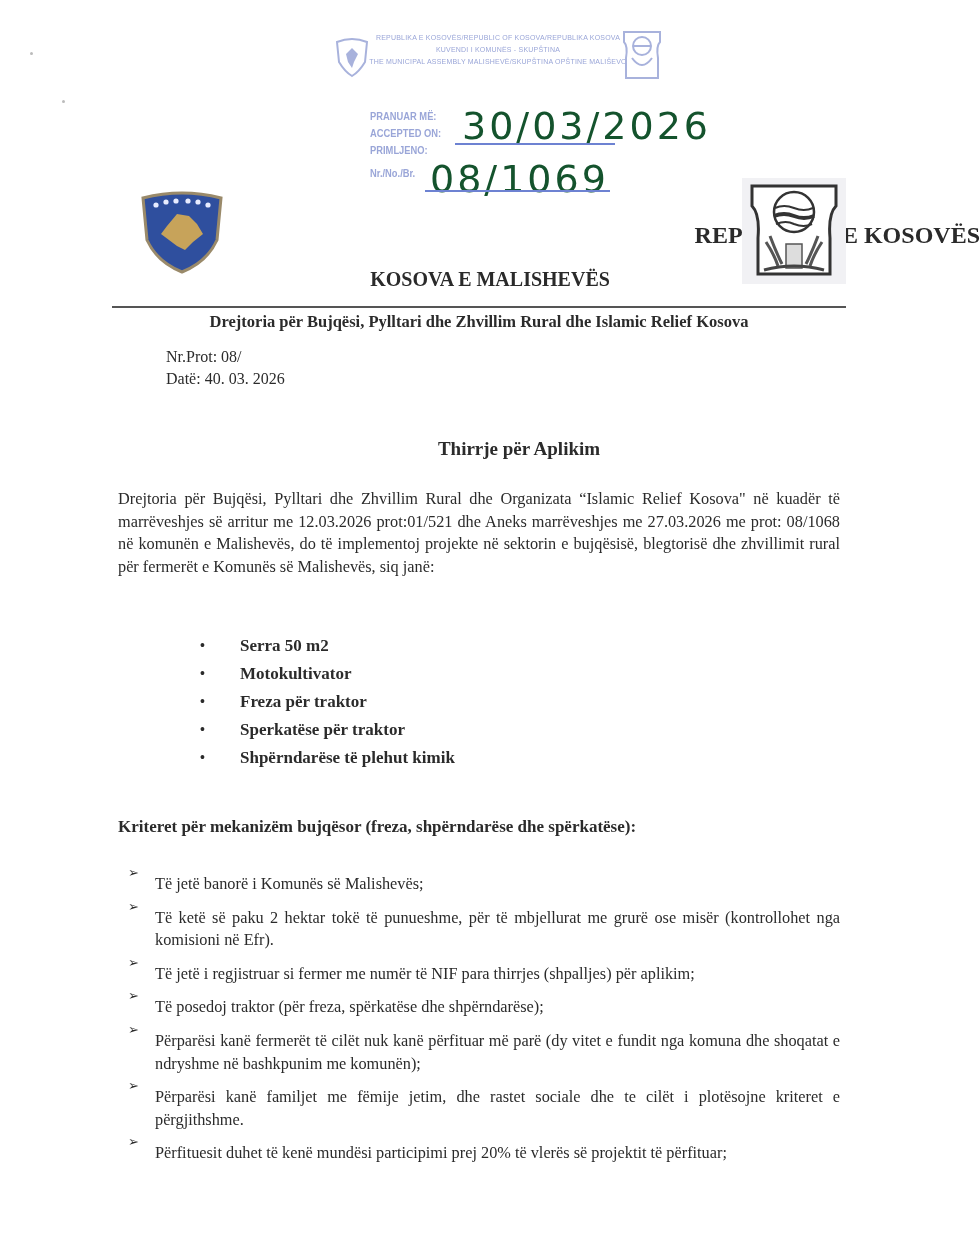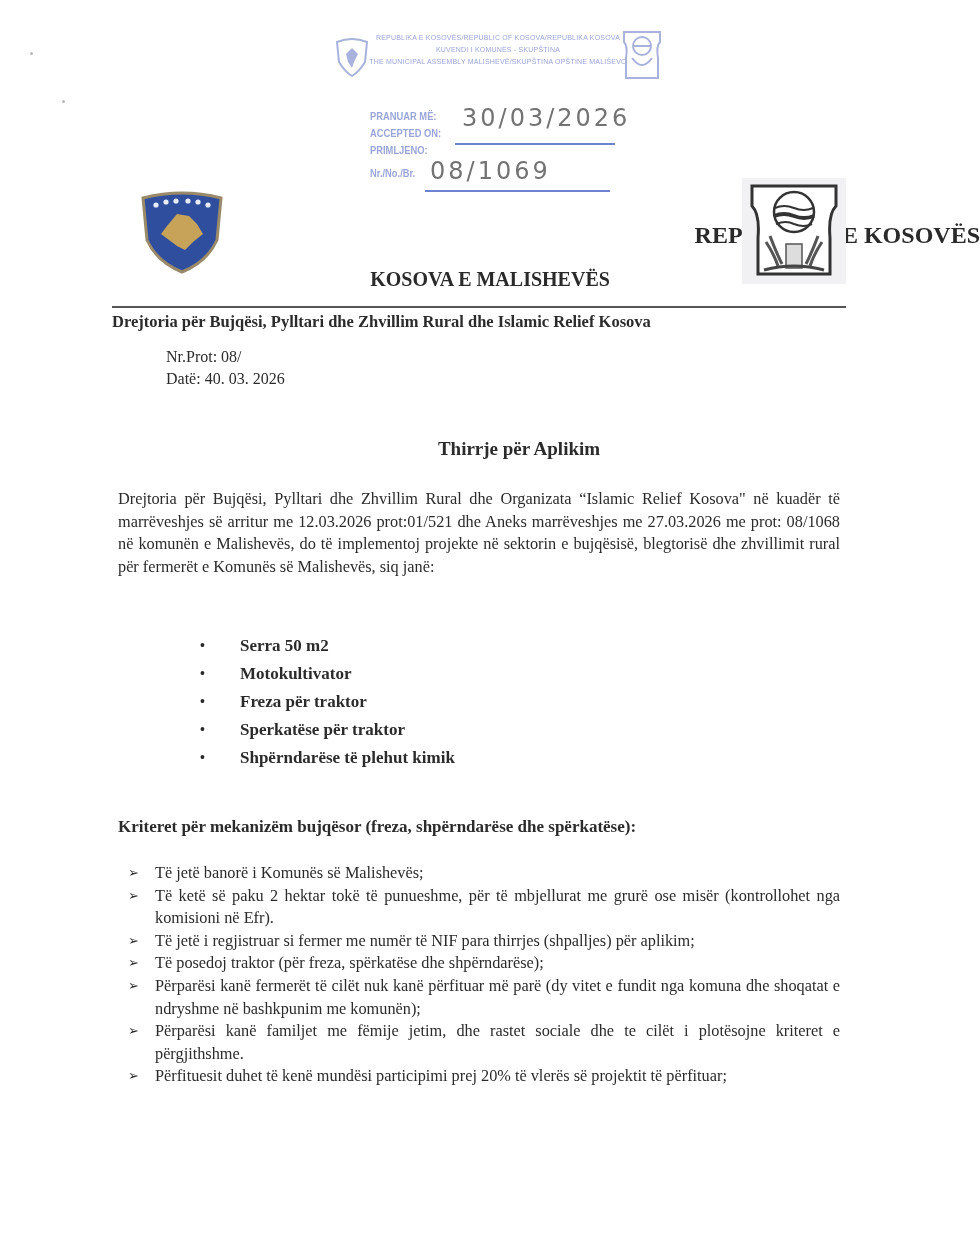--- a/index.html
+++ b/index.html
@@ -10,51 +10,51 @@
   .abs { position: absolute; }
   .stamp-text { left: 368px; top: 32px; width: 260px; text-align: center;
     font-family: "Liberation Sans", sans-serif; font-size: 7px; line-height: 12px;
     color: #9aa6d8; letter-spacing: 0.2px; white-space: nowrap; }
   .stamp-logo-left { left: 334px; top: 36px; width: 36px; height: 42px; }
   .stamp-logo-right { left: 620px; top: 28px; width: 44px; height: 56px; }
 
   .recv-labels { left: 370px; top: 108px; font-family: "Liberation Sans", sans-serif;
     font-size: 11px; color: #9aa6d8; line-height: 16px; font-weight: bold; transform: scaleX(0.85); transform-origin: left; }
   .recv-labels div { height: 17px; }
-  .hw { font-family: "DejaVu Sans", sans-serif; color: #737373; font-size: 24px; letter-spacing: 3px; }
+  .hw { font-family: "DejaVu Sans", sans-serif; color: #14532d; font-size: 38px; letter-spacing: 3px; }
   .hw-date { left: 462px; top: 104px; }
   .hw-num { left: 430px; top: 157px; }
   .uline { height: 2px; background: #6d82d2; }
   .u1 { left: 455px; top: 143px; width: 160px; }
   .u2 { left: 425px; top: 190px; width: 185px; }
 
   
   .kosovo-emblem { left: 137px; top: 190px; width: 90px; height: 84px; }
   .mal-emblem { left: 742px; top: 178px; width: 104px; height: 106px; }
 
   .title-republic { left: 0; width: 980px; top: 222px; text-align: right; font-weight: bold; font-size: 24px; color: #2a2a2a; }
   .title-commune { left: 0; width: 980px; top: 268px; text-align: center; font-weight: bold; font-size: 20px; color: #2a2a2a; }
   .rule { left: 112px; top: 306px; width: 734px; height: 2px; background: #555; }
-  .directorate { left: 112px; width: 734px; top: 312px; text-align: left; font-weight: bold; font-size: 16.5px; }
+  .directorate { left: 112px; width: 734px; top: 312px; text-align: center; font-weight: bold; font-size: 16.5px; }
   .ref { left: 118px; top: 346px; font-size: 16px; line-height: 22px; margin-left: 48px; }
 
   .call-title { left: 0; width: 980px; top: 438px; text-align: center; font-weight: bold; font-size: 19px; padding-left: 29px; }
 
   .intro { left: 118px; top: 488px; width: 722px; font-size: 16.3px; line-height: 22.6px; text-align: justify; text-align-last: left; }
 
   .items { left: 200px; top: 632px; font-weight: bold; font-size: 17px; }
   .items .it { height: 28px; display: flex; align-items: center; }
   .items .bullet { width: 40px; font-size: 14px; }
 
   .criteria-title { left: 118px; top: 817px; font-weight: bold; font-size: 17px; }
 
   .criteria { left: 128px; top: 862px; width: 712px; font-size: 16.3px; line-height: 22.6px; }
   .crit { display: flex; }
   .crit .arrow { width: 27px; flex: none; font-size: 13px; }
-  .crit .txt { flex: 1; text-align: justify; text-align-last: left; }
+  .crit .txt { flex: 1; text-align: justify; text-align-last: left; margin-top: 11px; }
 
   .speck { width: 3px; height: 3px; border-radius: 50%; background: #bbb; }
 </style>
 </head>
 <body>
 
 <div class="abs speck" style="left:30px;top:52px"></div>
 <div class="abs speck" style="left:62px;top:100px"></div>
 
 <div class="abs stamp-logo-left">

